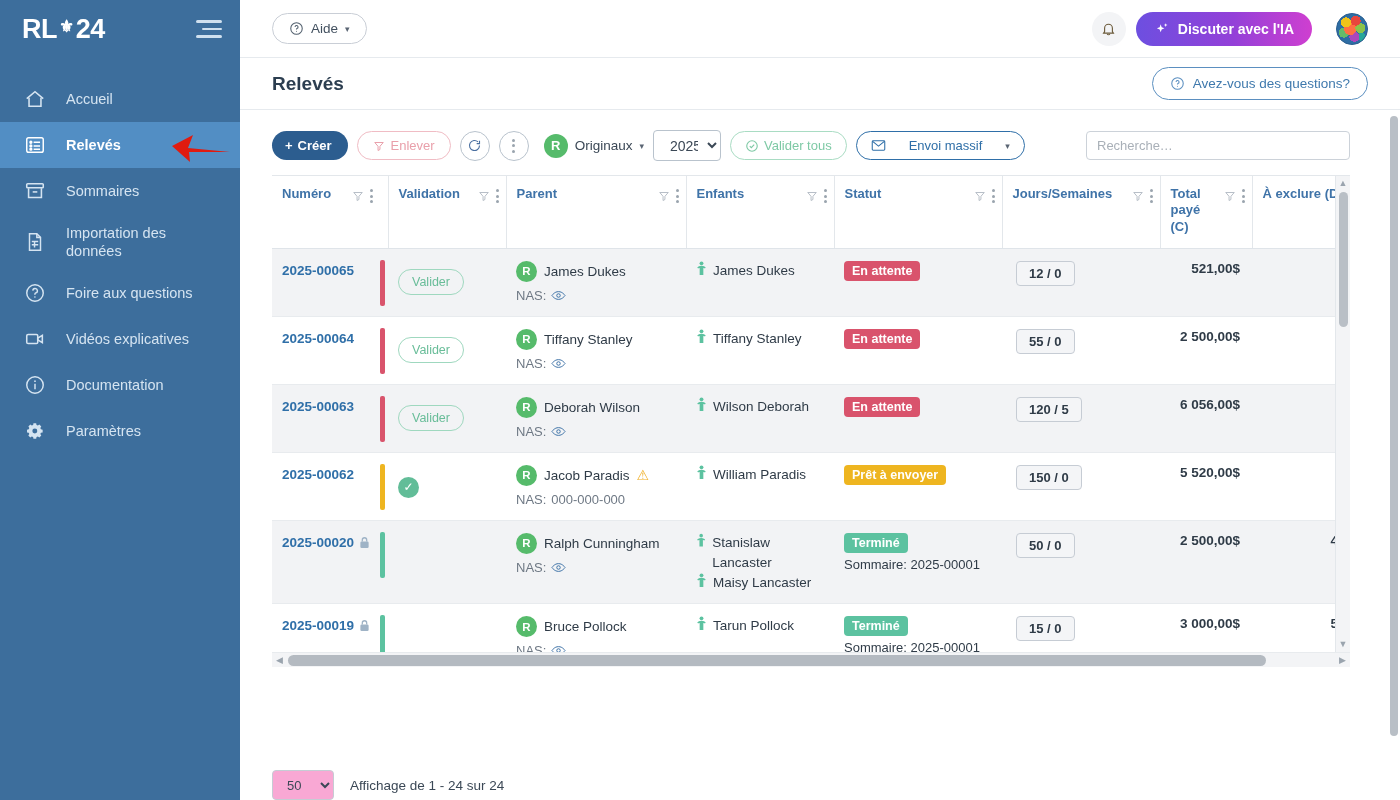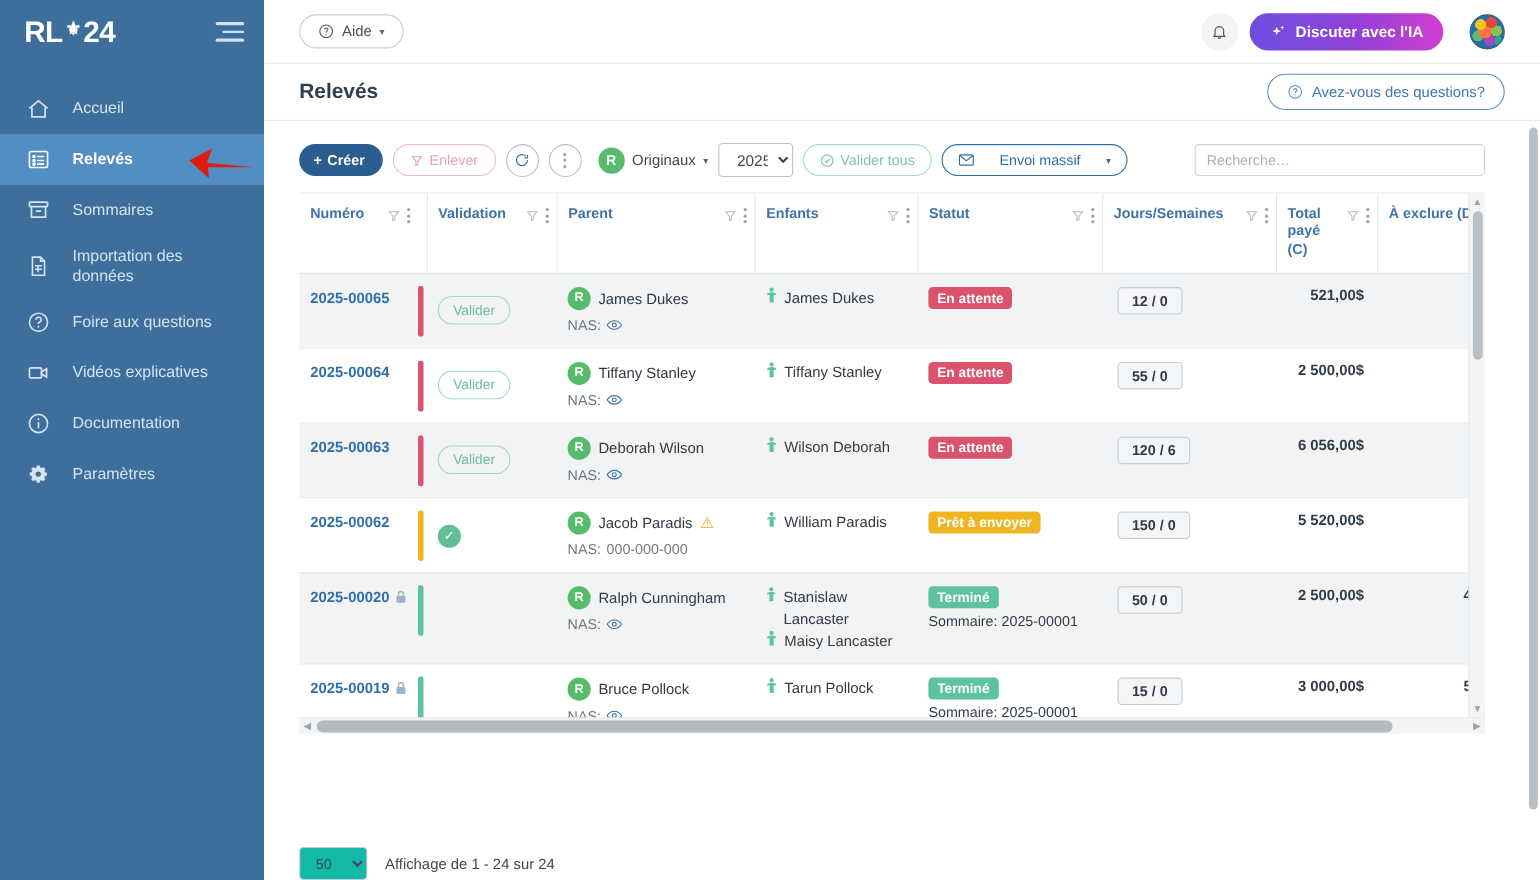--- a/index.html
+++ b/index.html
@@ -207,21 +207,21 @@
   .hscroll {
     height:15px; flex:0 0 15px; background:#f3f4f6; border-top:1px solid #e8ebee;
     display:flex; align-items:center; padding:0 2px; cursor:pointer;
   }
   .hsb-arrow { color:#9aa4ae; font-size:9px; padding:0 2px; }
   .hsb-track { flex:1; height:11px; position:relative; }
   .hsb-thumb { position:absolute; left:3px; top:0; width:93%; height:11px; background:#b4bac1; border-radius:6px; }
 
   .pagefoot { padding:14px 32px 0 32px; display:flex; align-items:center; gap:16px; }
   .per-page {
-    width:62px; height:30px; border:1px solid #c6ccd4; border-radius:4px; background:#14b8a6;
+    width:62px; height:30px; border:1px solid #c6ccd4; border-radius:4px; background:#f9a8d4;
     font-size:13px; color:#3b4856; padding:0 4px 0 10px; font-family:"Liberation Sans",sans-serif; cursor:pointer;
   }
   .affich { font-size:13.5px; color:#3b4856; }
 
   .page-vscroll {
     position:absolute; right:0; top:110px; bottom:0; width:13px; background:#fff;
     display:flex; justify-content:center; padding-top:6px; cursor:pointer;
   }
   .page-vsb-thumb { width:8px; background:#b9bfc6; border-radius:5px; height:620px; }
 </style>
@@ -711,21 +711,21 @@
                           <path d="M6 5c-2.6 0-4.6 1.4-4.6 2.3 0 .7 1.4.5 2.6.2V15h4V7.5c1.2.3 2.6.5 2.6-.2C10.6 6.4 8.6 5 6 5z"></path>
                         </svg>
                         <span>Wilson Deborah</span>
                       </div>
                 </div>
                   </td>
                 <td>
                     <div class="cell" style="padding-left:10px"><span class="chip chip-wait">En attente</span></div>
                   </td>
                 <td>
-                    <div class="cell" style="padding-left:14px"><span class="daybox">120 / 6</span></div>
+                    <div class="cell" style="padding-left:14px"><span class="daybox">120 / 5</span></div>
                   </td>
                 <td>
                     <div class="cell">
                       <span class="money">6 056,00$</span>
                     </div>
                   </td>
                 <td>
                     <div class="cell">
                       <span class="money"></span>
                     </div>

